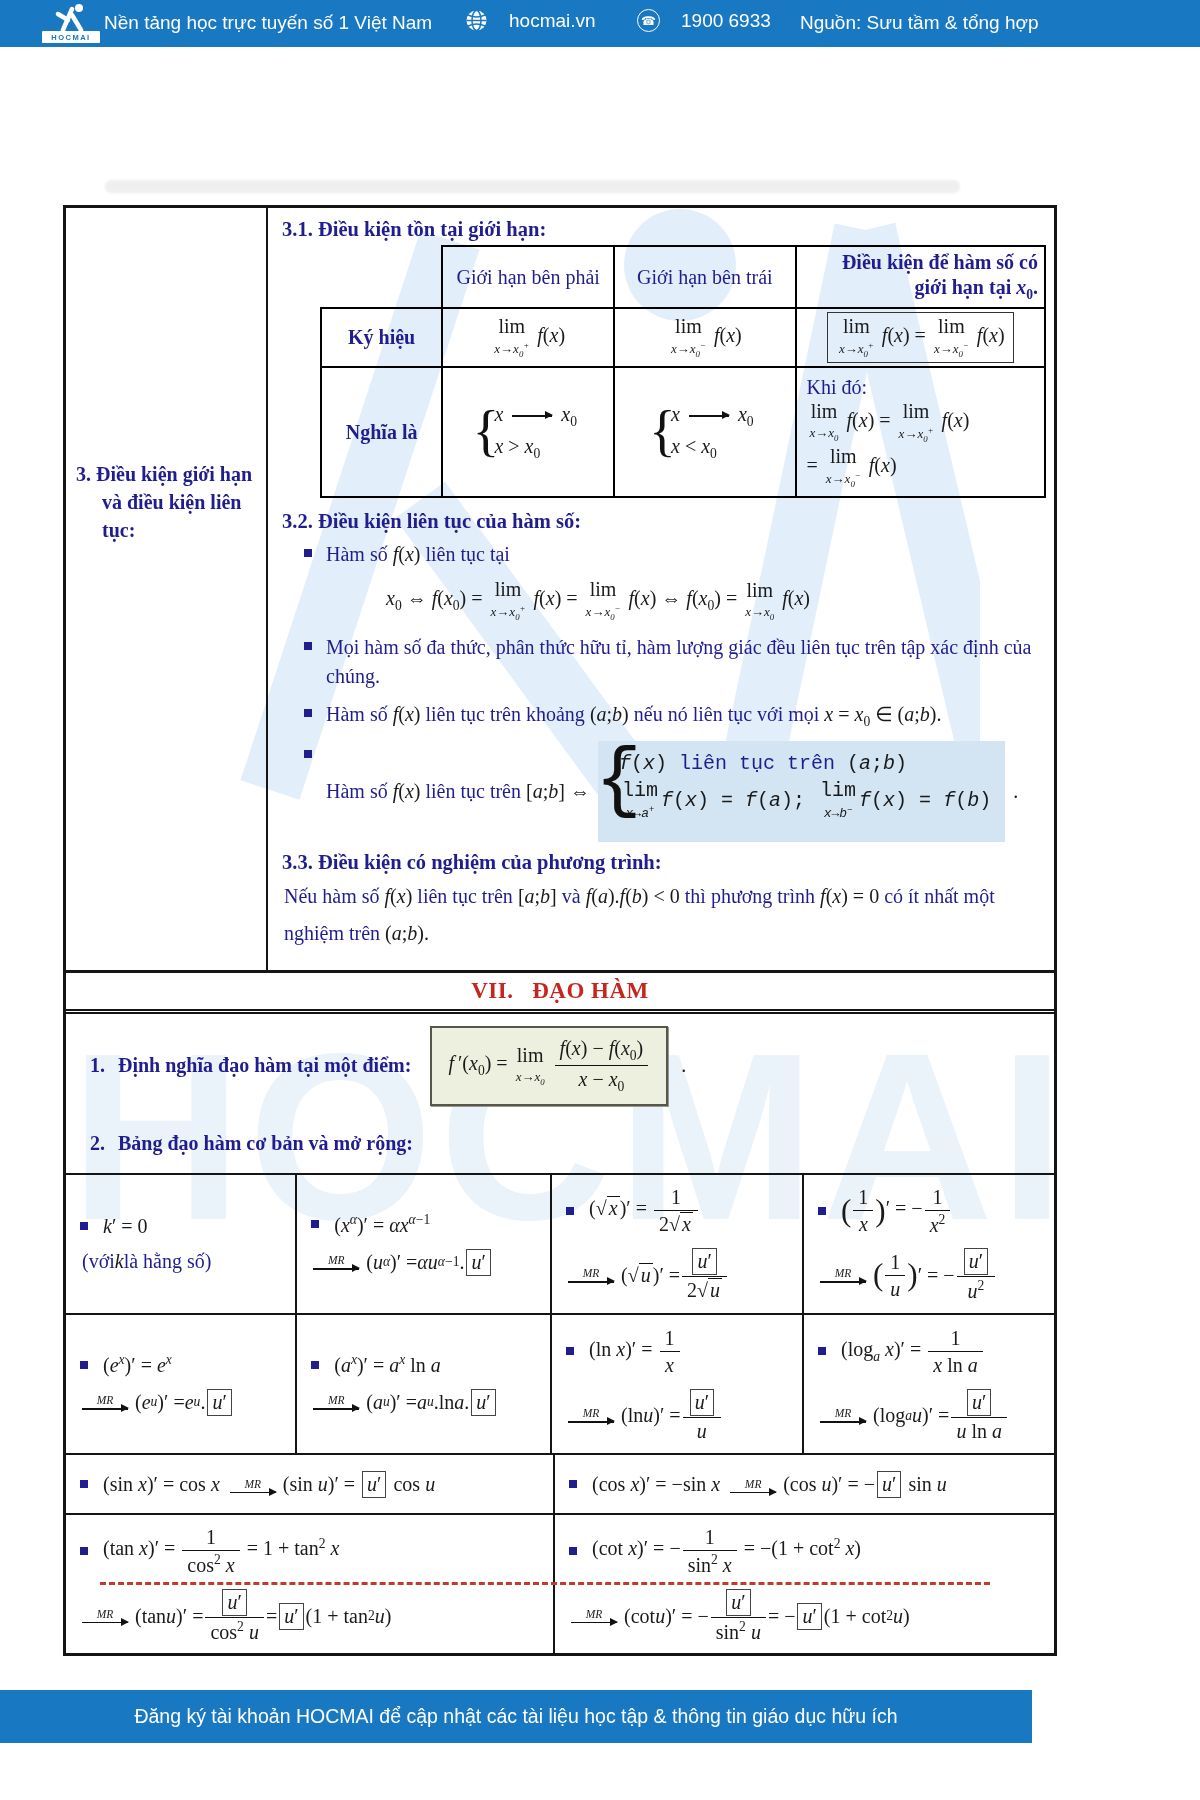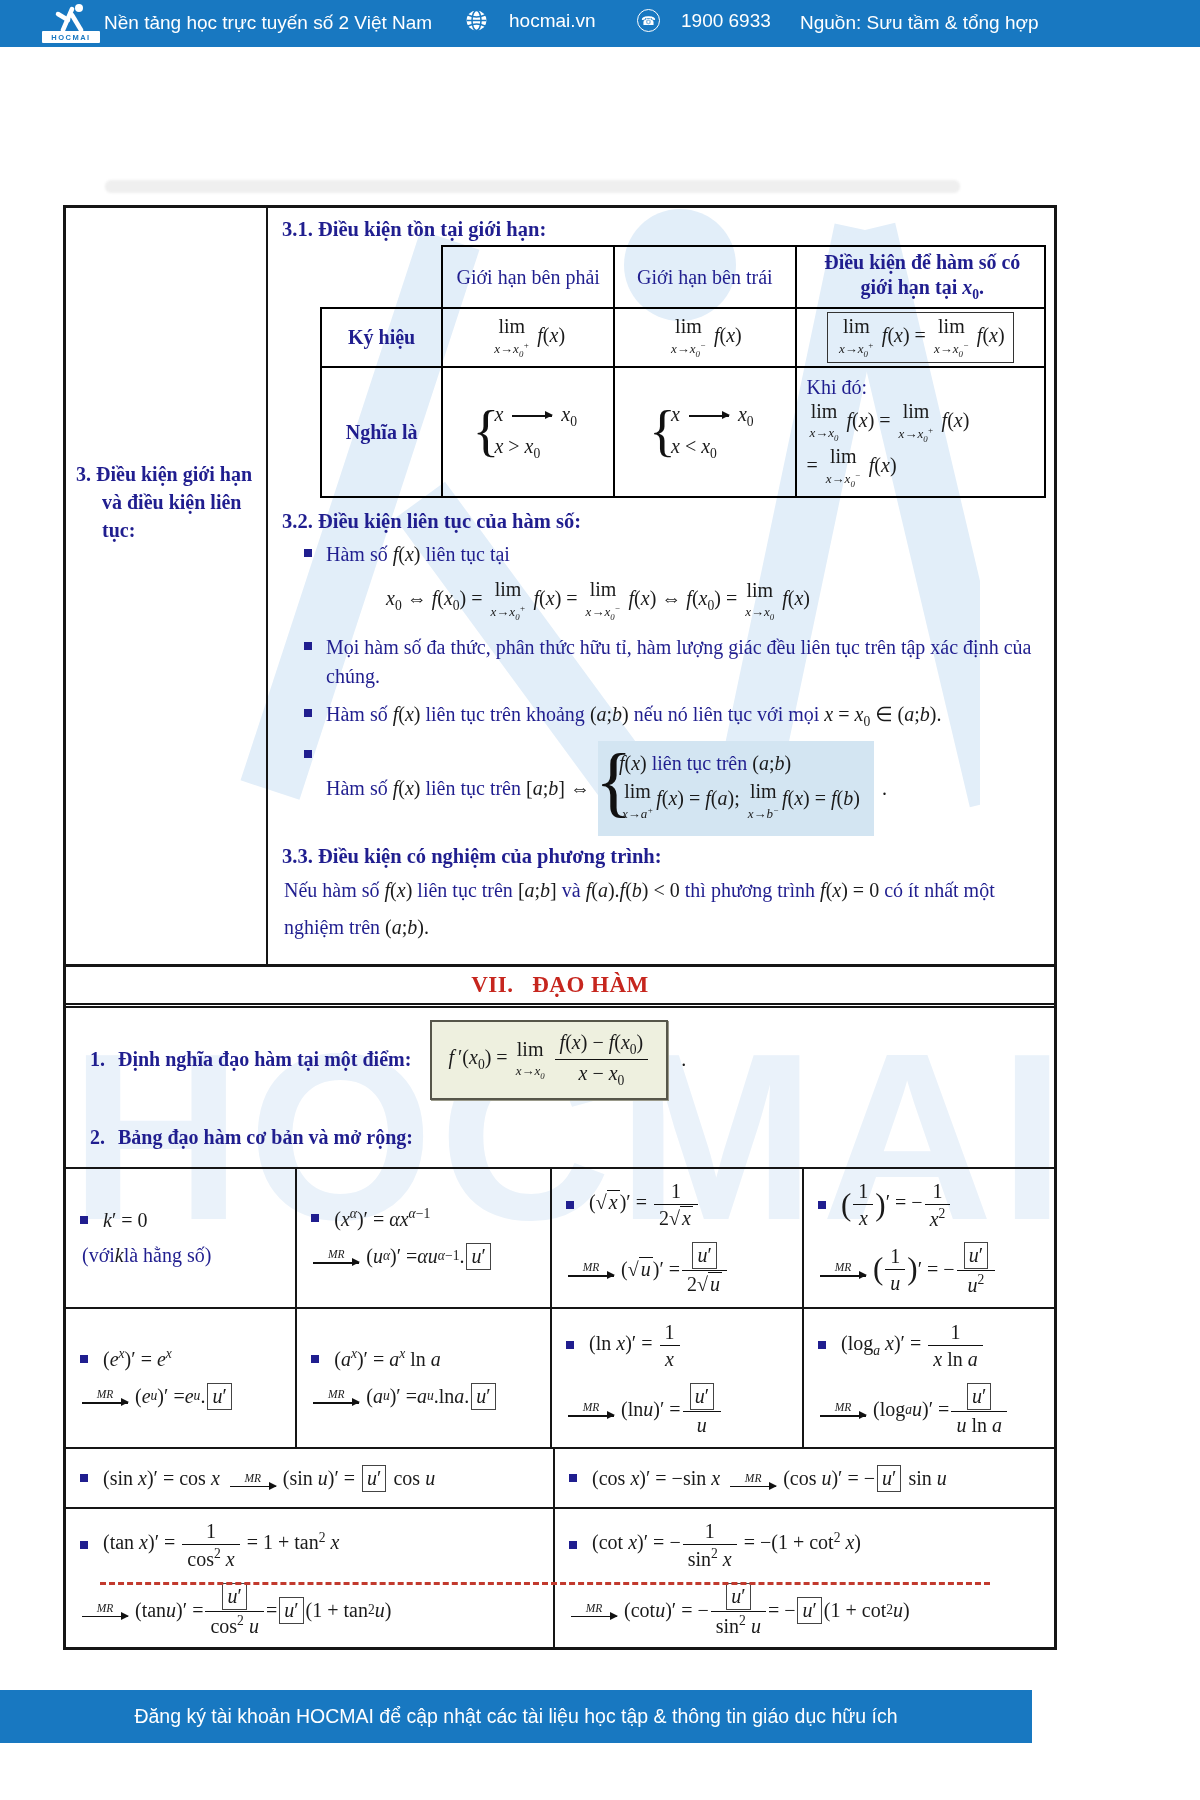--- a/index.html
+++ b/index.html
@@ -44,36 +44,36 @@
   .rowA{display:flex;}
   .colLabel{width:202px;flex:0 0 202px;border-right:2.5px solid #151515;color:var(--navy);
             font-weight:bold;font-size:20px;line-height:1.4;padding:252px 6px 0 36px;text-indent:-26px;}
   .colMain{flex:1;padding:4px 8px 10px 8px;}
 
   
   .t31{border-collapse:collapse;margin:4px 0 12px 44px;table-layout:fixed;}
   .t31 td{border:2px solid #000;vertical-align:middle;padding:3px 6px;}
   .t31 td.empty{border:none;}
   .t31 .th{color:var(--navy);text-align:center;line-height:1.25;height:62px;}
-  .t31 .thb{font-weight:bold;text-align:center;padding-left:10px;}
+  .t31 .thb{font-weight:bold;text-align:right;padding-left:10px;}
   .t31 .lab{color:var(--navy);font-weight:bold;text-align:center;}
   .t31 .c{text-align:center;height:56px;}
   .t31 .khido{padding:6px 4px 6px 10px;}
   .t31 .khido div{margin:2px 0;}
   .ind2{margin-left:86px;}
   .colw1{width:124px;} .colw2{width:176px;} .colw3{width:186px;} .colw4{width:258px;}
 
   
   .brow{display:flex;align-items:flex-start;margin:7px 0 9px 28px;line-height:1.45;}
   .blt{flex:0 0 8px;display:inline-block;width:8px;height:8px;background:var(--navy);
        margin:9px 14px 0 0;}
   .bcontent{flex:1;}
   .bform{margin:10px 0 2px 60px;}
   .b4line{display:flex;align-items:center;gap:8px;flex-wrap:nowrap;}
-  .hl{background:#d3e5f2;padding:8px 14px 16px 4px;display:inline-block;}
+  .hl{background:#d3e5f2;padding:8px 14px 22px 4px;display:inline-block;font-family:Liberation Mono, monospace;}
   .s33body{margin:4px 0 8px 8px;line-height:1.85;}
 
   
   .rowB{border-top:3.5px solid #151515;border-bottom:5px double #151515;text-align:center;
         color:var(--red);font-weight:bold;font-size:23px;padding:5px 0;letter-spacing:.5px;}
 
   
   .rowC{padding:12px 0 4px 0;}
   .defline{display:flex;align-items:center;gap:13px;padding-left:24px;}
   .no{color:var(--navy);font-weight:bold;}
@@ -147,21 +147,21 @@
       <svg width="40" height="30" viewBox="0 0 40 30">
         <g stroke="#ffffff" stroke-width="4.5" fill="none" stroke-linecap="round">
           <line x1="12" y1="28" x2="21" y2="7"></line>
           <line x1="21" y1="13" x2="30" y2="28"></line>
           <line x1="7" y1="12" x2="17" y2="18"></line>
         </g>
         <circle cx="28" cy="6" r="4" fill="#ffffff"></circle>
       </svg>
       <div class="logo-box">HOCMAI</div>
     </div>
-    <div class="tagline">Nền tảng học trực tuyến số 2 Việt Nam</div>
+    <div class="tagline">Nền tảng học trực tuyến số 1 Việt Nam</div>
     <div class="tb-item tb-site">
       <svg width="23" height="23" viewBox="0 0 23 23">
         <circle cx="11.5" cy="11.5" r="10" fill="#ffffff"></circle>
         <g stroke="#1878c1" stroke-width="1.5" fill="none">
           <ellipse cx="11.5" cy="11.5" rx="4.5" ry="10"></ellipse>
           <line x1="1.5" y1="11.5" x2="21.5" y2="11.5"></line>
           <path d="M3 6 Q11.5 10 20 6"></path>
           <path d="M3 17 Q11.5 13 20 17"></path>
         </g>
       </svg>

